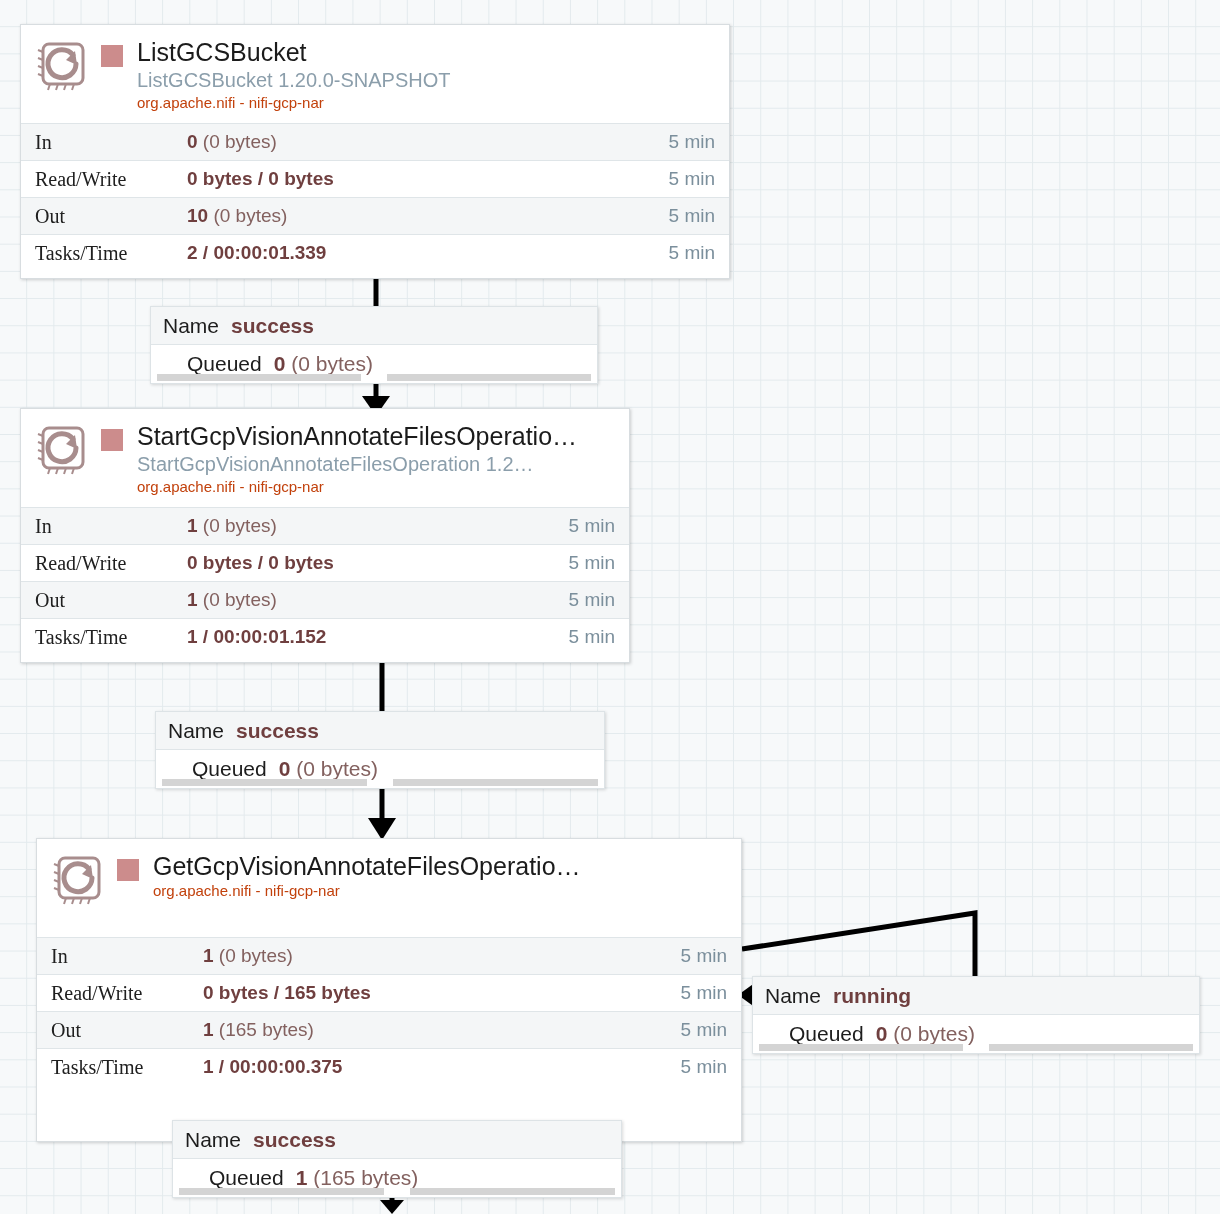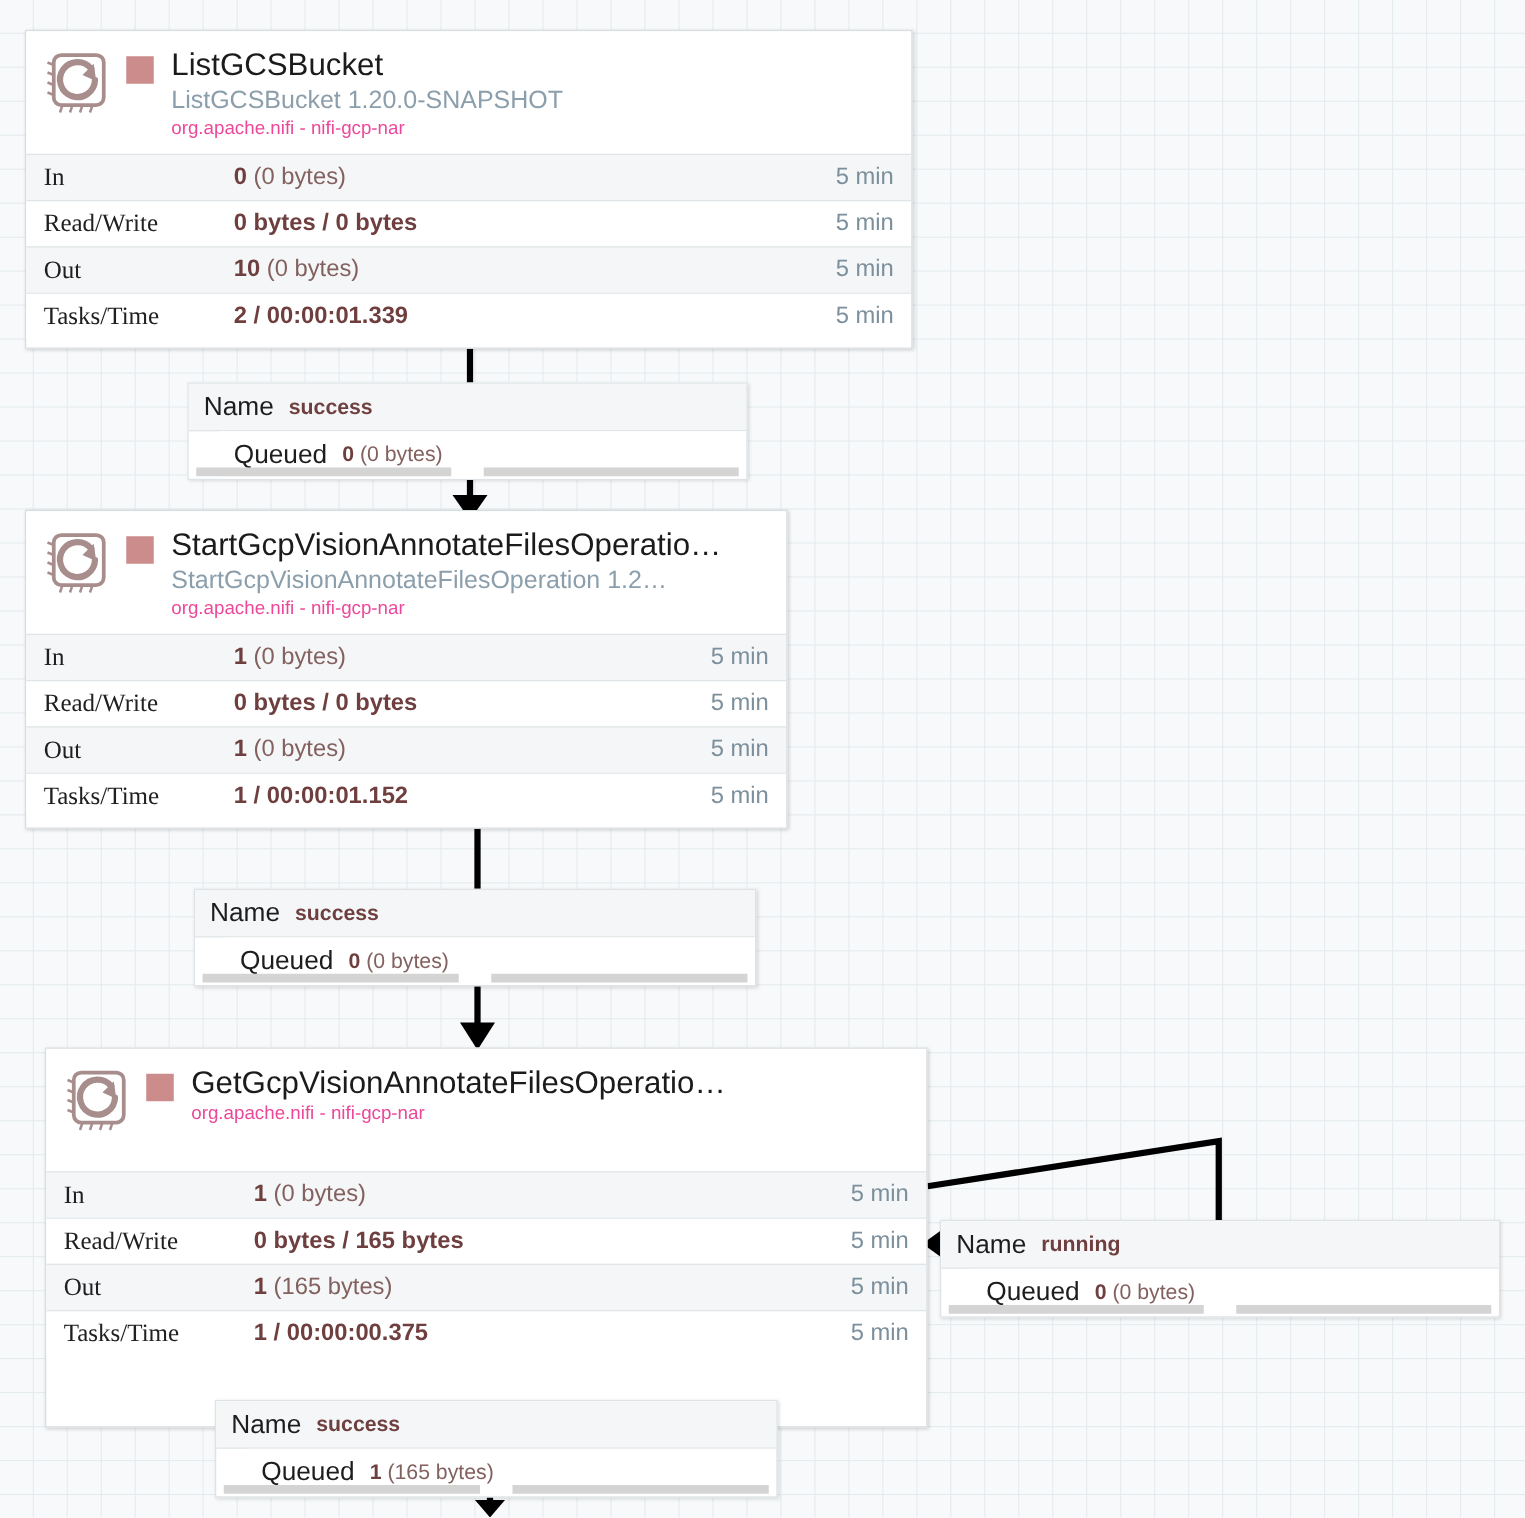--- a/index.html
+++ b/index.html
@@ -68,21 +68,21 @@
   .proc-type {
     font-size: 20px;
     line-height: 26px;
     color: #8b9eab;
     white-space: nowrap;
     overflow: hidden;
   }
   .proc-bundle {
     font-size: 15px;
     line-height: 20px;
-    color: #ec4899;
+    color: #c2410c;
     white-space: nowrap;
     overflow: hidden;
   }
   .stat-row {
     display: flex;
     align-items: center;
     height: 37px;
     border-top: 1px solid #dfe5e8;
     padding: 0 0 0 14px;
     box-sizing: border-box;
@@ -132,21 +132,21 @@
   }
   .conn-row.name { background: #f4f6f7; border-bottom: 1px solid #dfe5e8; }
   .conn-row.queued { background: #ffffff; margin-left: 24px; }
   .conn-key {
     font-family: Liberation Sans, sans-serif;
     font-size: 21px;
     color: #1d1d1d;
     margin-right: 12px;
   }
   .conn-val {
-    font-size: 17px;
+    font-size: 21px;
     font-weight: bold;
     color: #6f3f3f;
   }
   .conn-val .dim {
     font-weight: normal;
     color: #83615f;
   }
   .conn-bars {
     position: absolute;
     left: 6px;

